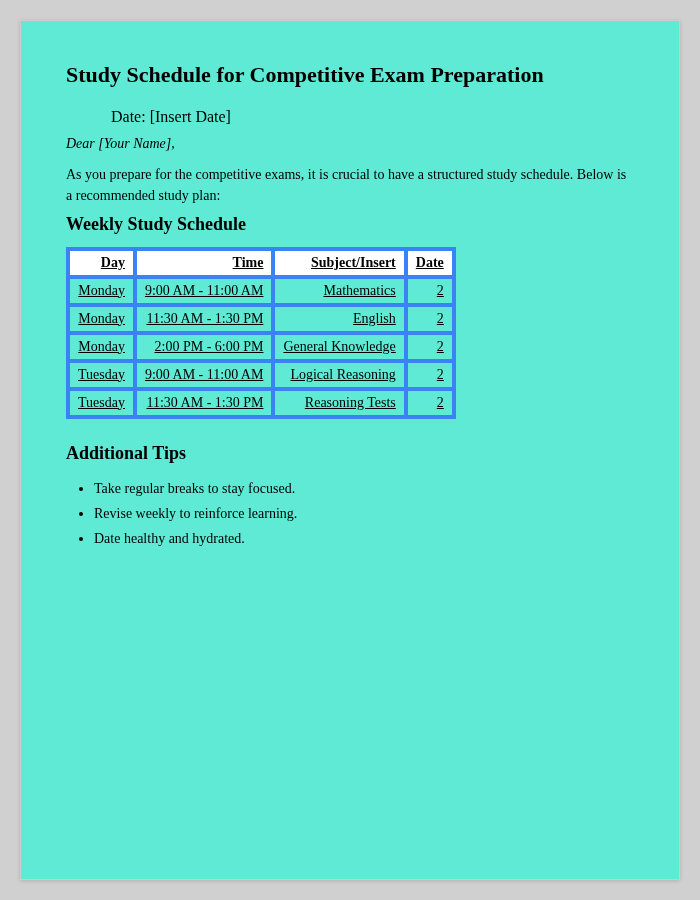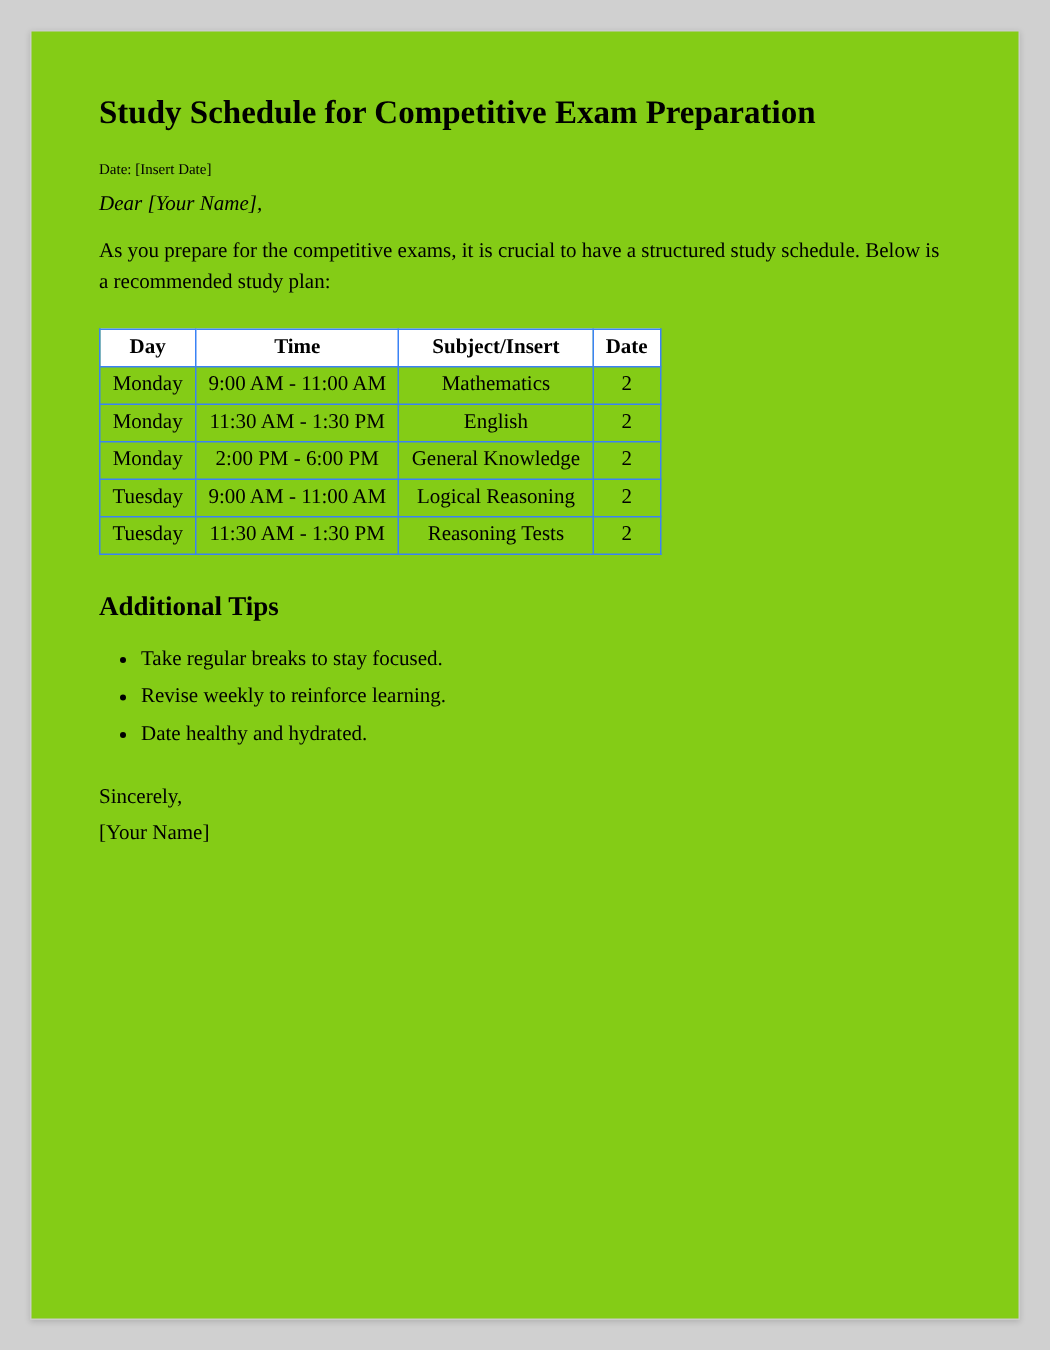--- a/index.html
+++ b/index.html
@@ -12,68 +12,70 @@
       background: #d0d0d0;
       display: flex;
       justify-content: center;
       align-items: flex-start;
       min-height: 900px;
       padding: 20px;
       font-family: 'Times New Roman', Times, serif;
     }
 
     .page {
-      background: #84cc16;
+      background: #5eead4;
       width: 660px;
       min-height: 860px;
       padding: 40px 45px;
       border: 1px solid #ccc;
       box-shadow: 0 1px 4px rgba(0,0,0,0.15);
     }
 
     .main-title {
       font-size: 22px;
       font-weight: bold;
       line-height: 1.3;
       margin-bottom: 18px;
     }
 
     .date-line {
-      font-size: 10px;
+      font-size: 16px;
       margin-bottom: 10px;
+      margin-left: 45px;
     }
 
     .dear-line {
       font-size: 14px;
       margin-bottom: 12px;
       font-style: italic;
     }
 
     .intro-para {
       font-size: 14px;
       line-height: 1.5;
-      margin-bottom: 20px;
+      margin-bottom: 8px;
     }
 
     .section-title {
       font-size: 18px;
       font-weight: bold;
       margin-bottom: 12px;
     }
 
     table {
       border-collapse: collapse;
       margin-bottom: 24px;
       font-size: 14px;
     }
 
     table th, table td {
-      border: 1px solid #3b82f6;
+      border: 4px solid #3b82f6;
       padding: 4px 8px;
-      text-align: center;
+      text-align: right;
+      text-decoration: underline;
     }
 
     table th {
       font-weight: bold;
       background: #fff;
     }
 
     .tips-list {
       list-style-type: disc;
       margin-left: 28px;
@@ -98,20 +100,21 @@
 <div class="page">
 
   <h1 class="main-title">Study Schedule for Competitive Exam Preparation</h1>
 
   <p class="date-line">Date: [Insert Date]</p>
 
   <p class="dear-line">Dear [Your Name],</p>
 
   <p class="intro-para">As you prepare for the competitive exams, it is crucial to have a structured study schedule. Below is a recommended study plan:</p>
 
+  <h2 class="section-title">Weekly Study Schedule</h2>
 
   <table>
     <thead>
       <tr>
 
       <th>Day</th>
           <th>Time</th>
           <th>Subject/Insert</th>
           <th>Date</th>
         </tr>
@@ -154,18 +157,14 @@
   <h2 class="section-title">Additional Tips</h2>
 
   <ul class="tips-list">
 
   <li>Take regular breaks to stay focused.</li>
       <li>Revise weekly to reinforce learning.</li>
       <li>Date healthy and hydrated.</li>
     </ul>
 
 
-  <div class="sincerely">
-    <span>Sincerely,</span><br>
-    <span>[Your Name]</span>
-  </div>
 
 </div>
 
 </body></html>

